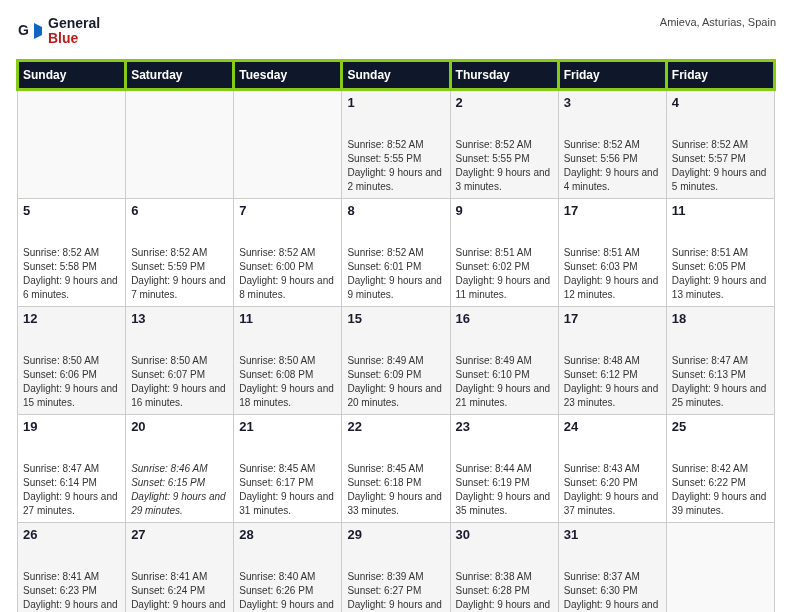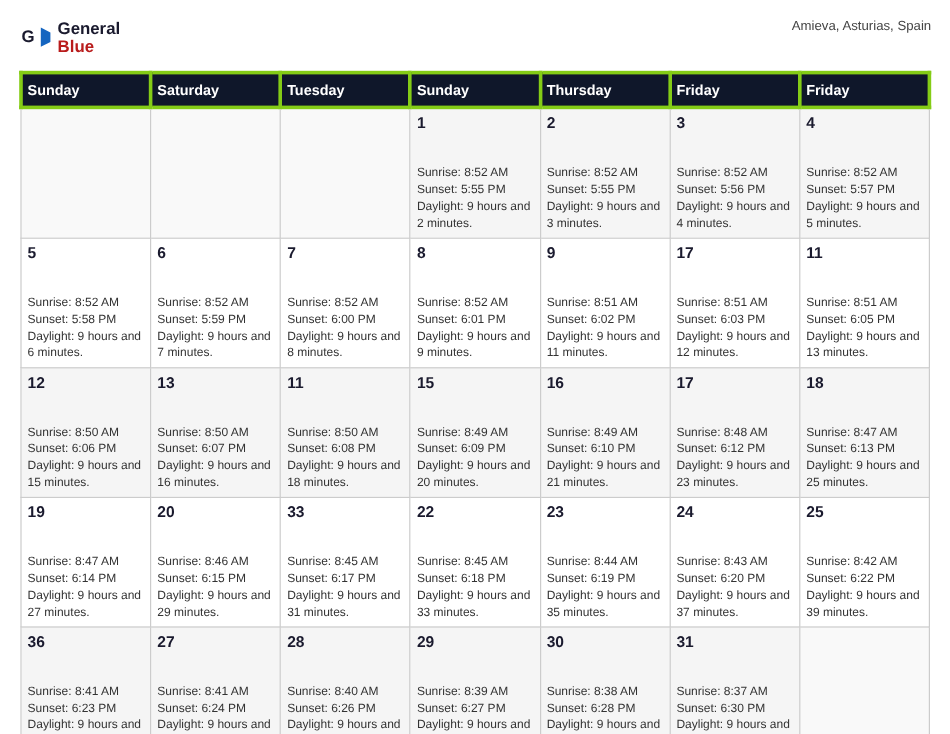--- a/index.html
+++ b/index.html
@@ -240,26 +240,26 @@
       </tr>
       <tr>
         <td>
           <div class="day-number">19</div>
           <div class="day-detail" style="white-space: pre-line;">Sunrise: 8:47 AM
 Sunset: 6:14 PM
 Daylight: 9 hours and 27 minutes.</div>
         </td>
         <td>
           <div class="day-number">20</div>
-          <div class="day-detail" style="white-space: pre-line;">Sunrise: 8:46 AM
+          <div class="day-detail" style="white-space: pre-line; font-style: italic;">Sunrise: 8:46 AM
 Sunset: 6:15 PM
 Daylight: 9 hours and 29 minutes.</div>
         </td>
         <td>
-          <div class="day-number">33</div>
+          <div class="day-number">21</div>
           <div class="day-detail" style="white-space: pre-line;">Sunrise: 8:45 AM
 Sunset: 6:17 PM
 Daylight: 9 hours and 31 minutes.</div>
         </td>
         <td>
           <div class="day-number">22</div>
           <div class="day-detail" style="white-space: pre-line;">Sunrise: 8:45 AM
 Sunset: 6:18 PM
 Daylight: 9 hours and 33 minutes.</div>
         </td>
@@ -277,21 +277,21 @@
         </td>
         <td>
           <div class="day-number">25</div>
           <div class="day-detail" style="white-space: pre-line;">Sunrise: 8:42 AM
 Sunset: 6:22 PM
 Daylight: 9 hours and 39 minutes.</div>
         </td>
       </tr>
       <tr>
         <td>
-          <div class="day-number">36</div>
+          <div class="day-number">26</div>
           <div class="day-detail" style="white-space: pre-line;">Sunrise: 8:41 AM
 Sunset: 6:23 PM
 Daylight: 9 hours and 41 minutes.</div>
         </td>
         <td>
           <div class="day-number">27</div>
           <div class="day-detail" style="white-space: pre-line;">Sunrise: 8:41 AM
 Sunset: 6:24 PM
 Daylight: 9 hours and 43 minutes.</div>
         </td>

